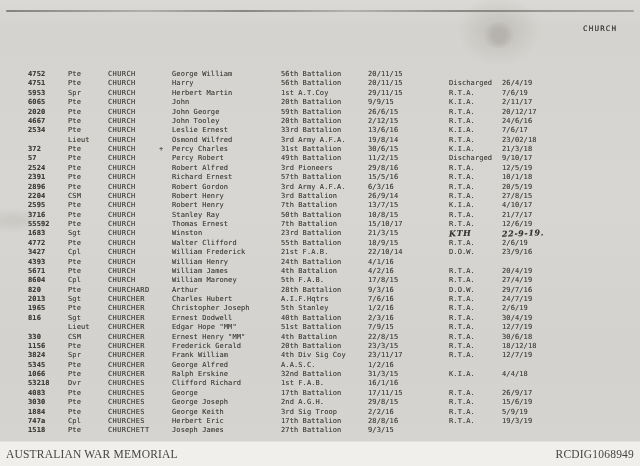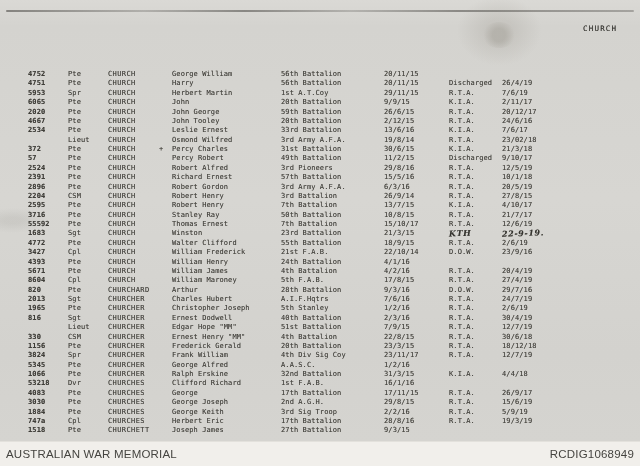--- a/index.html
+++ b/index.html
@@ -39,35 +39,35 @@
     position:absolute;top:0;white-space:pre;
     font-size:7px;line-height:9.38px;color:#45443f;
     letter-spacing:.1px;text-shadow:0 0 .5px rgba(72,70,63,.55);
   }
   .c.num{left:28px;font-weight:bold;color:#3e3d38;}
   .c.rank{left:68px;}
   .c.sur{left:108px;letter-spacing:.4px;}
   .c.mark{left:159px;}
   .c.given{left:172px;text-align:center;}
   .c.unit{left:281px;text-align:right;}
-  .c.date{left:384px;}
+  .c.date{left:368px;}
   .c.code{left:449px;}
   .c.rdate{left:502px;}
   .c.hand{
     font-family:"DejaVu Serif","Liberation Serif",serif;
     font-style:italic;font-weight:bold;font-size:8px;color:#35342f;
     transform:rotate(-2deg);letter-spacing:.6px;
   }
   
   .footer{
     position:absolute;left:0;bottom:0;width:640px;height:25px;
     background:#f1efeb;border-top:1px solid #e3e1dc;
     display:flex;justify-content:space-between;align-items:center;
     padding:0 6px;box-sizing:border-box;
-    font-family:Liberation Sans, sans-serif;
+    font-family:Liberation Serif, serif;
     font-size:11.5px;color:#454440;letter-spacing:.2px;
   }
 </style>
 </head>
 <body>
 
 <div class="paper">
   <div class="edge-line"></div>
   <div class="smudge"></div>
   <div class="page-tag">CHURCH</div>

